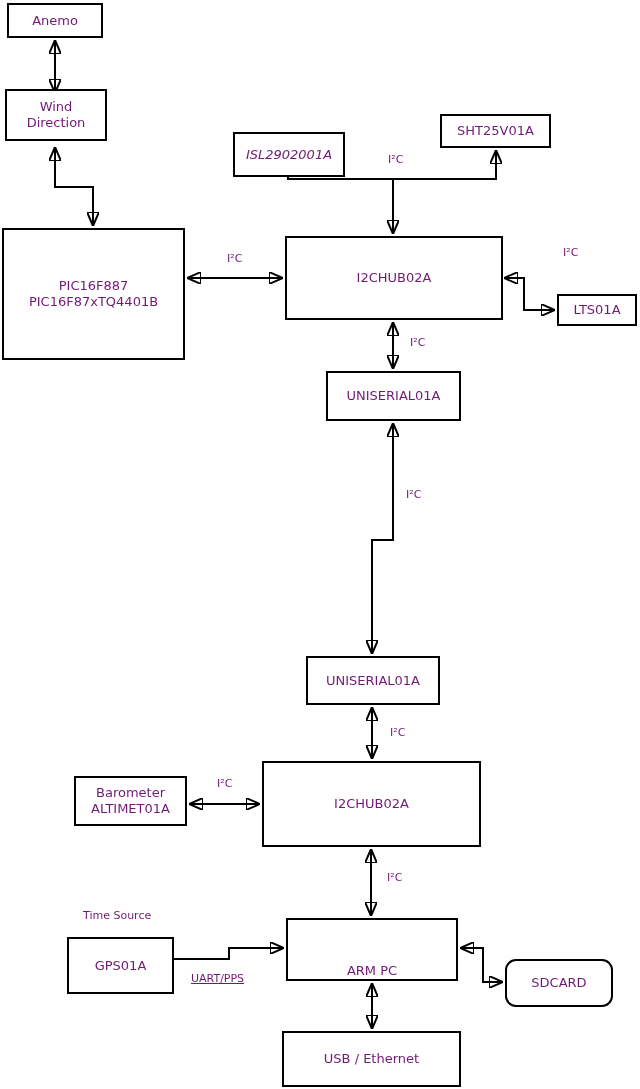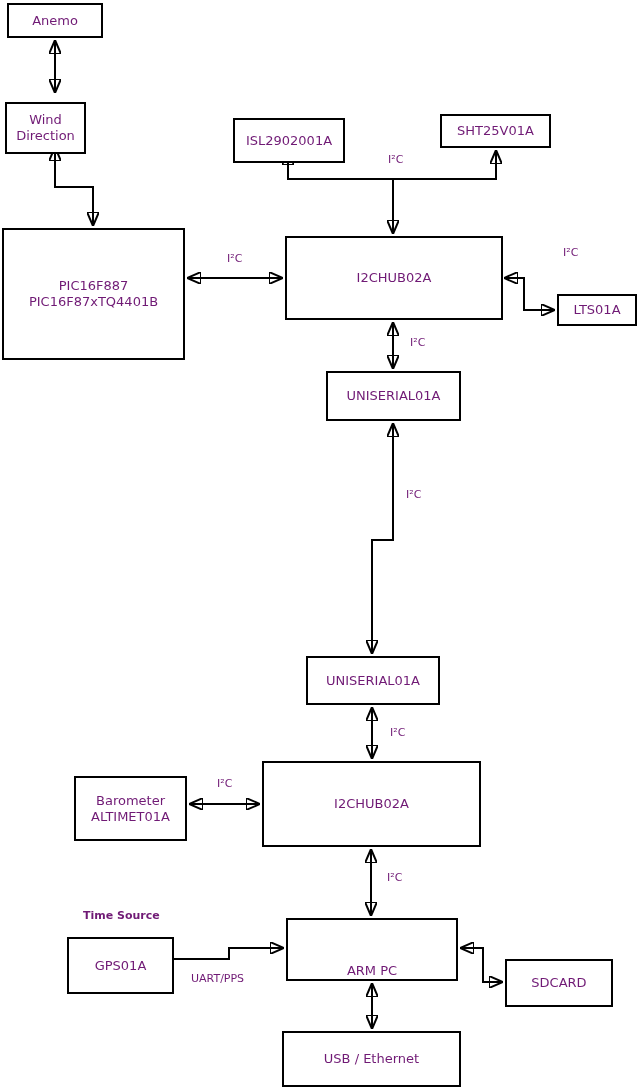--- a/index.html
+++ b/index.html
@@ -73,31 +73,31 @@
     <path d="M 371 850 L 371 915" marker-start="url(#arrow)" marker-end="url(#arrow)"></path>
     <path d="M 174 959 L 229 959 L 229 948 L 283 948" marker-end="url(#arrow)"></path>
     <path d="M 461 948 L 483 948 L 483 982 L 502 982" marker-start="url(#arrow)" marker-end="url(#arrow)"></path>
     <path d="M 372 984 L 372 1028" marker-start="url(#arrow)" marker-end="url(#arrow)"></path>
   </svg>
 
   <div class="box" style="left:7px;top:3px;width:96px;height:35px;">
     <span>Anemo</span>
   </div>
 
-  <div class="box" style="left:5px;top:102px;width:81px;height:52px;">
+  <div class="box" style="left:5px;top:89px;width:102px;height:52px;">
     <span>Wind</span>
     <span>Direction</span>
   </div>
 
   <div class="box" style="left:2px;top:228px;width:183px;height:132px;">
     <span>PIC16F887</span>
     <span>PIC16F87xTQ4401B</span>
   </div>
 
-  <div class="box" style="left:233px;top:118px;width:112px;height:45px;">
+  <div class="box" style="left:233px;top:132px;width:112px;height:45px;font-style:italic;">
     <span>ISL2902001A</span>
   </div>
 
   <div class="box" style="left:440px;top:114px;width:111px;height:34px;">
     <span>SHT25V01A</span>
   </div>
 
   <div class="box" style="left:285px;top:236px;width:218px;height:84px;">
     <span>I2CHUB02A</span>
   </div>
@@ -107,49 +107,49 @@
   </div>
 
   <div class="box" style="left:326px;top:371px;width:135px;height:50px;">
     <span>UNISERIAL01A</span>
   </div>
 
   <div class="box" style="left:306px;top:656px;width:134px;height:49px;">
     <span>UNISERIAL01A</span>
   </div>
 
-  <div class="box" style="left:74px;top:776px;width:113px;height:65px;">
+  <div class="box" style="left:74px;top:776px;width:113px;height:50px;">
     <span>Barometer</span>
     <span>ALTIMET01A</span>
   </div>
 
   <div class="box" style="left:262px;top:761px;width:219px;height:86px;">
     <span>I2CHUB02A</span>
   </div>
 
   <div class="box" style="left:67px;top:937px;width:107px;height:57px;">
     <span>GPS01A</span>
   </div>
 
   <div class="box" style="left:286px;top:918px;width:172px;height:63px;justify-content:flex-end;">
     <span>ARM PC</span>
   </div>
 
-  <div class="box" style="left:505px;top:959px;width:108px;height:48px;">
+  <div class="box" style="left:505px;top:959px;width:108px;height:48px;border-radius:11px;">
     <span>SDCARD</span>
   </div>
 
   <div class="box" style="left:282px;top:1031px;width:179px;height:56px;">
     <span>USB / Ethernet</span>
   </div>
 
   <span class="edge-label" style="left:388px;top:153px;">I²C</span>
   <span class="edge-label" style="left:227px;top:252px;">I²C</span>
   <span class="edge-label" style="left:563px;top:246px;">I²C</span>
   <span class="edge-label" style="left:410px;top:336px;">I²C</span>
   <span class="edge-label" style="left:406px;top:488px;">I²C</span>
   <span class="edge-label" style="left:390px;top:726px;">I²C</span>
   <span class="edge-label" style="left:217px;top:777px;">I²C</span>
   <span class="edge-label" style="left:387px;top:871px;">I²C</span>
-  <span class="edge-label" style="left:83px;top:909px;font-weight:bold;">Time Source</span>
-  <span class="edge-label" style="left:191px;top:972px;">UART/PPS</span>
+  <span class="edge-label" style="left:83px;top:909px;">Time Source</span>
+  <span class="edge-label" style="left:191px;top:972px;text-decoration:underline;">UART/PPS</span>
 
 </div>
 
 </body></html>

